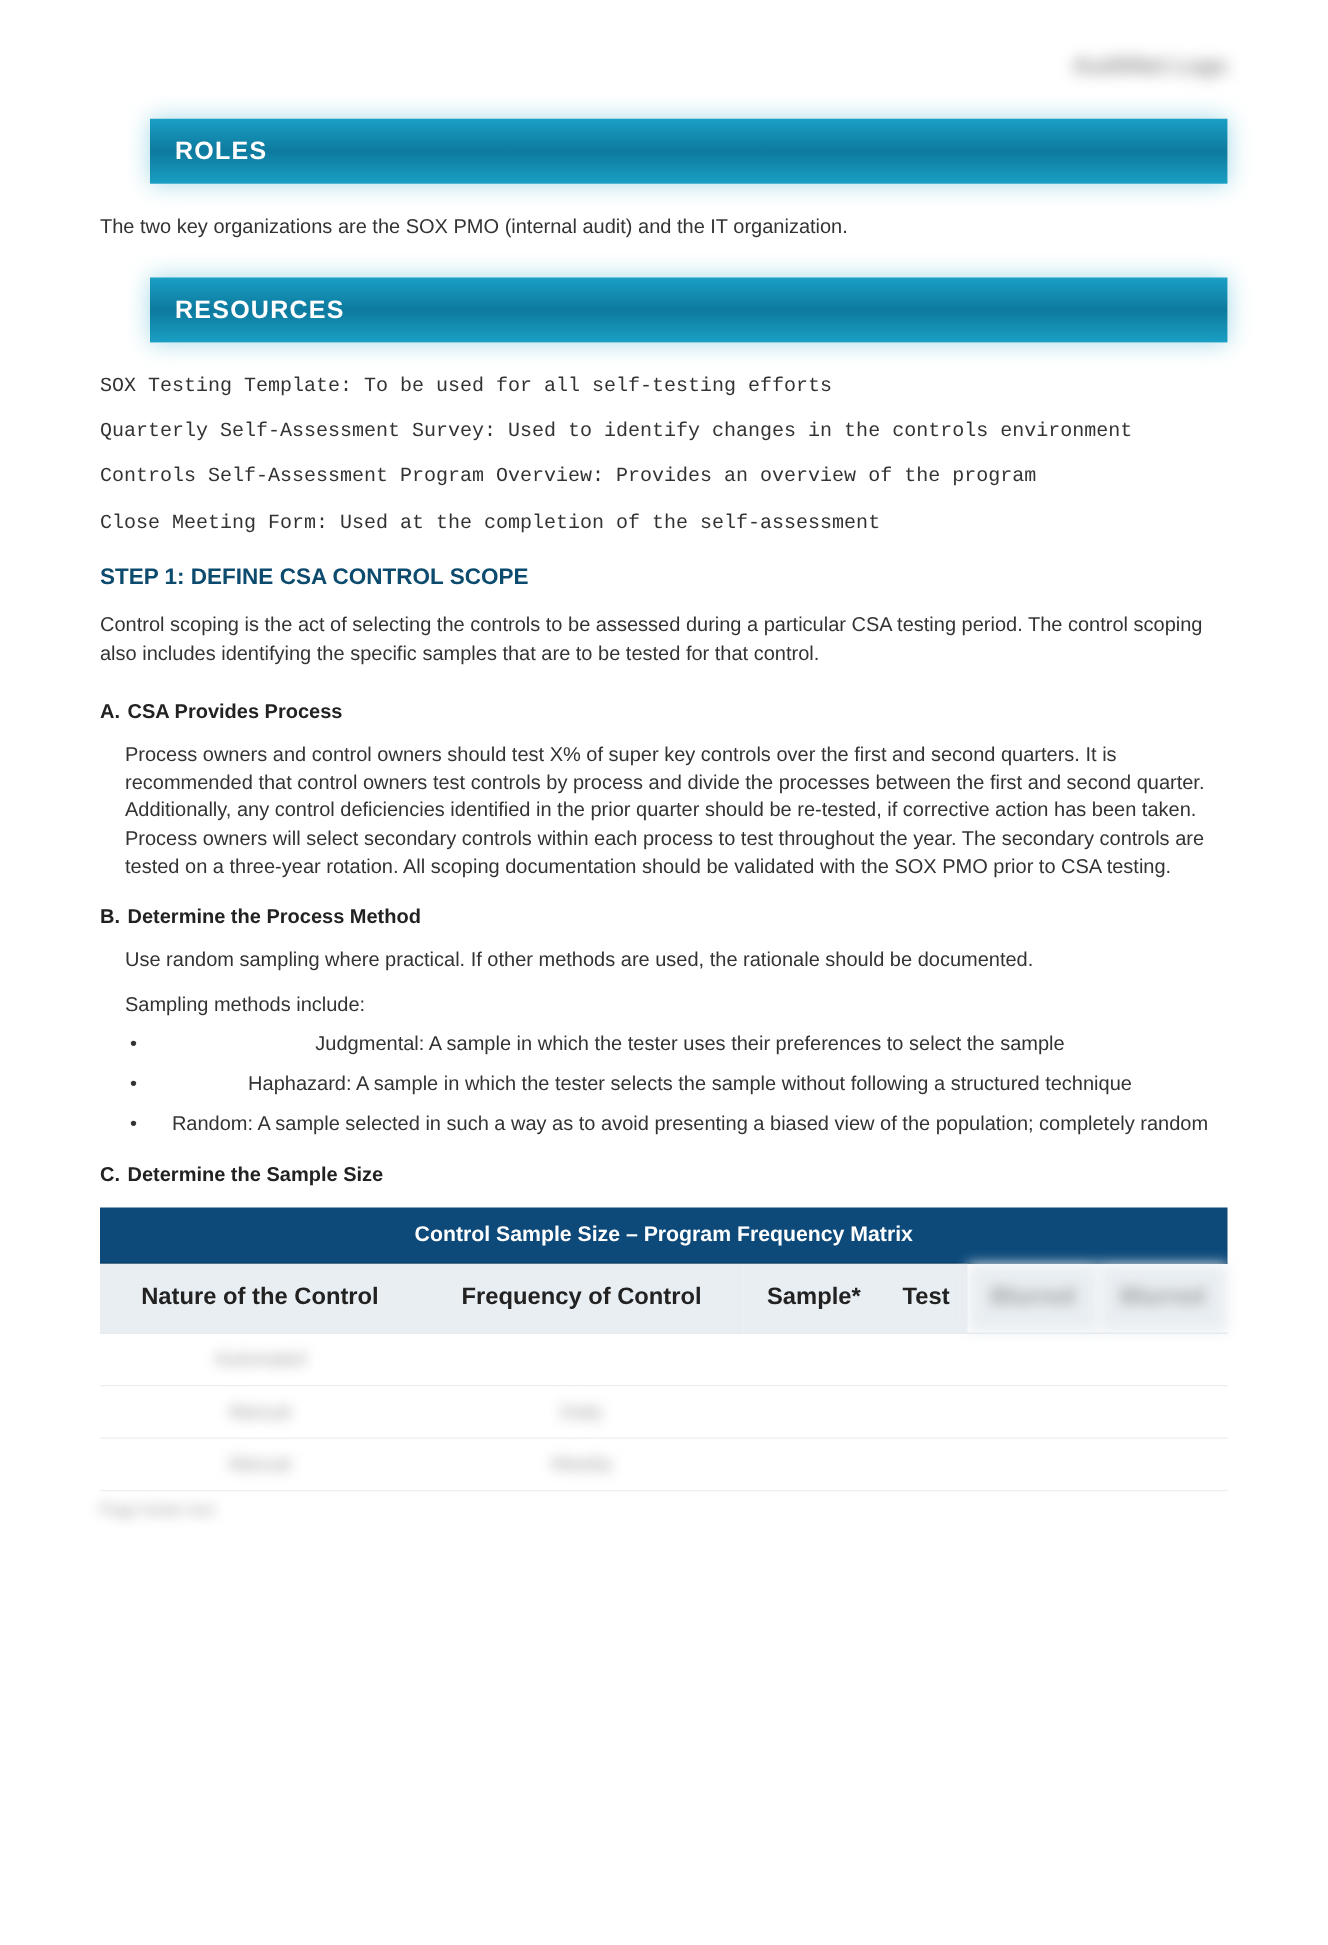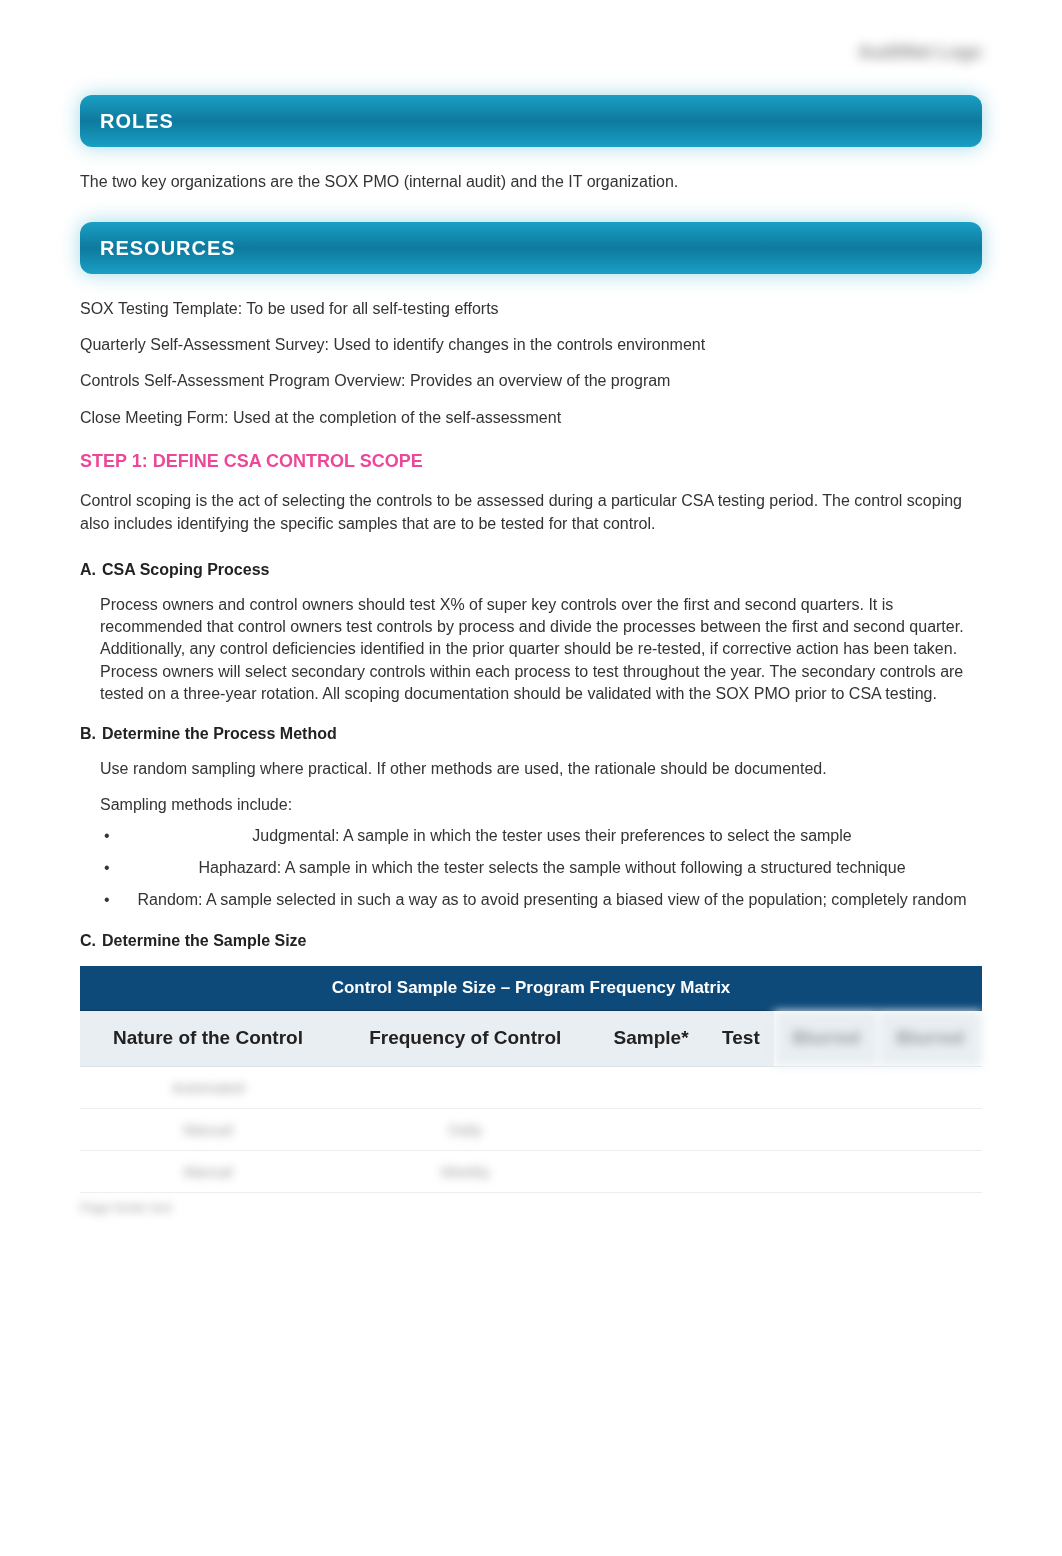--- a/index.html
+++ b/index.html
@@ -22,36 +22,38 @@
     font-weight: bold;
     font-size: 18px;
   }
   .section-banner {
     background: linear-gradient(180deg, #1a9fc4 0%, #0d7a9e 50%, #1a9fc4 100%);
     color: #ffffff;
     font-weight: bold;
     font-size: 20px;
     letter-spacing: 1px;
     padding: 12px 20px;
-    border-radius: 12px;
+    border-radius: 0;
     margin-bottom: 24px;
     box-shadow: 0 0 20px rgba(26,159,196,0.4);
+    margin-left: 40px;
   }
   .body-text {
     color: #333;
     font-size: 16px;
     margin-bottom: 28px;
   }
   .resource-line {
     color: #333;
     font-size: 16px;
     margin-bottom: 14px;
+    font-family: Liberation Mono, monospace;
   }
   .step-heading {
-    color: #ec4899;
+    color: #0c4a6e;
     font-weight: bold;
     font-size: 18px;
     margin-top: 20px;
     margin-bottom: 16px;
   }
   .sub-heading {
     font-weight: bold;
     font-size: 16px;
     color: #222;
     margin-top: 18px;
@@ -133,21 +135,21 @@
   <div class="section-banner">RESOURCES</div>
   <div class="resource-line">SOX Testing Template: To be used for all self-testing efforts</div>
   <div class="resource-line">Quarterly Self-Assessment Survey: Used to identify changes in the controls environment</div>
   <div class="resource-line">Controls Self-Assessment Program Overview: Provides an overview of the program</div>
   <div class="resource-line">Close Meeting Form: Used at the completion of the self-assessment</div>
 
   <div class="step-heading">STEP 1: DEFINE CSA CONTROL SCOPE</div>
   <div class="body-text" style="margin-bottom:24px;">Control scoping is the act of selecting the controls to be assessed during a particular CSA testing period. The control scoping also includes identifying the specific samples that are to be tested for that control.</div>
 
   <div class="sub-heading">
-    <span class="letter">A.</span><span>CSA Scoping Process</span>
+    <span class="letter">A.</span><span>CSA Provides Process</span>
   </div>
   <div class="indent-block">Process owners and control owners should test X% of super key controls over the first and second quarters. It is recommended that control owners test controls by process and divide the processes between the first and second quarter. Additionally, any control deficiencies identified in the prior quarter should be re-tested, if corrective action has been taken. Process owners will select secondary controls within each process to test throughout the year. The secondary controls are tested on a three-year rotation. All scoping documentation should be validated with the SOX PMO prior to CSA testing.</div>
 
   <div class="sub-heading">
     <span class="letter">B.</span><span>Determine the Process Method</span>
   </div>
   <div class="indent-block">Use random sampling where practical. If other methods are used, the rationale should be documented.</div>
   <div class="indent-block" style="margin-bottom:4px;">Sampling methods include:</div>
   <ul class="sample-list">
     <li>Judgmental: A sample in which the tester uses their preferences to select the sample</li>

